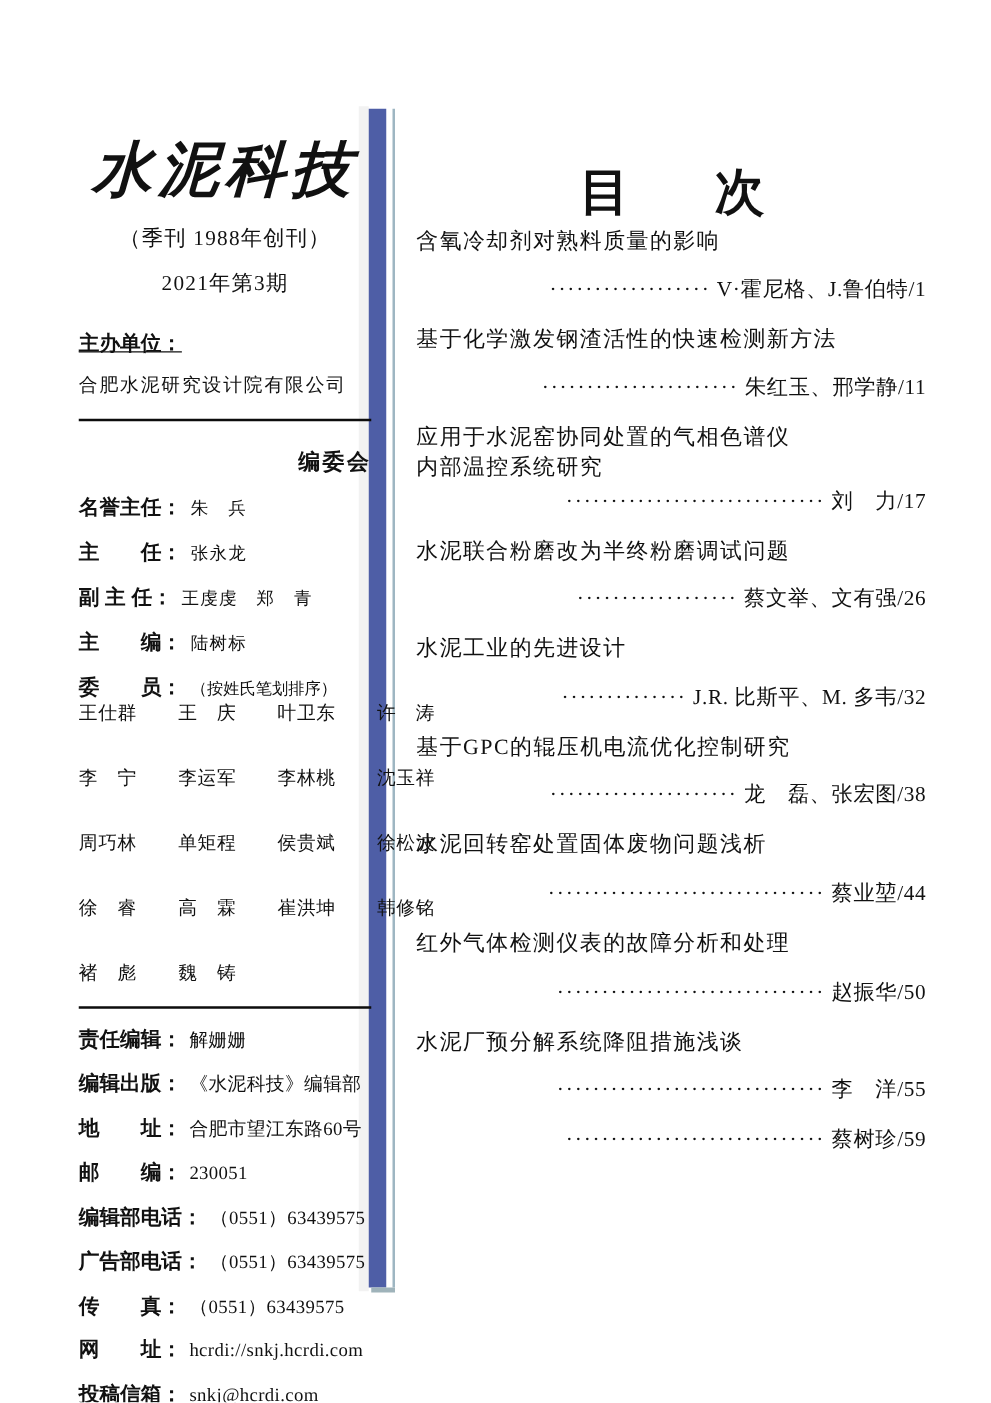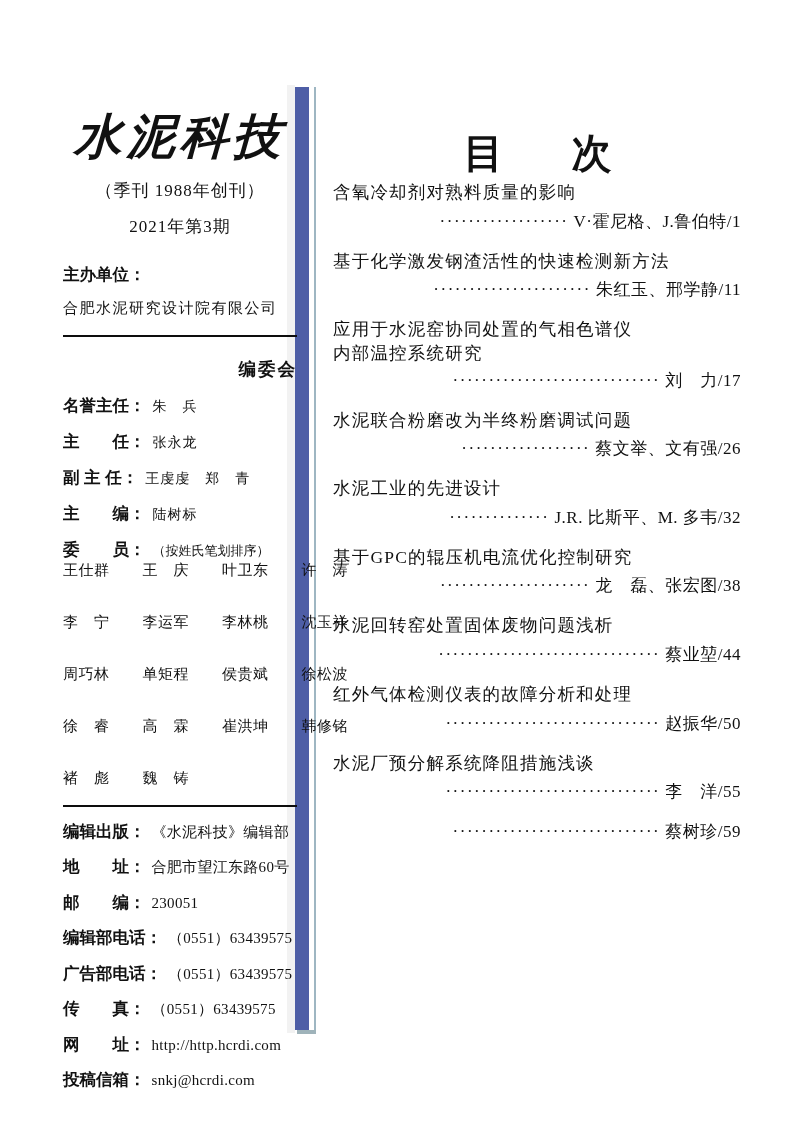--- a/index.html
+++ b/index.html
@@ -21,21 +21,21 @@
   .journal-title {
     font-family: "DejaVu Serif", serif; font-style: italic; font-weight: 900;
     font-size: 48px; letter-spacing: 5px; text-align: center; line-height: 1.25;
     transform: skewX(-2deg); white-space: nowrap;
   }
   .journal-subtitle, .journal-issue {
     text-align: center; font-size: 17px; margin-top: 13px; letter-spacing: 1px;
   }
   .lab { font-family: "Liberation Sans", sans-serif; font-weight: bold; font-size: 16.5px; }
   .val { font-size: 15.5px; }
-  .organizer-label { margin-top: 26px; }
+  .organizer-label { margin-top: 26px; text-decoration: underline; }
   .organizer-name { margin-top: 13px; font-size: 15px; letter-spacing: 1.5px; }
   .rule { border: none; border-top: 2px solid #0d0d0d; margin-top: 17px; }
   .board-heading {
     text-align: right; font-family: "Liberation Sans", sans-serif;
     font-weight: bold; font-size: 17.5px; margin-top: 20px; letter-spacing: 2px;
   }
   .role-row { display: flex; align-items: baseline; margin-top: 14px; white-space: nowrap; }
   .role-row .val { margin-left: 7px; font-size: 14px; letter-spacing: 1px; }
   .role-row .val.role-note { font-size: 13px; letter-spacing: 0; }
   .members-grid {
@@ -49,21 +49,21 @@
 
   
   .right-col { position: absolute; left: 333px; top: 126px; width: 409px; }
   .toc-heading {
     font-family: "DejaVu Serif", serif; font-size: 40px; font-weight: 600;
     text-align: center; letter-spacing: 14px; text-indent: 14px; 
   }
   .toc-entry { margin-bottom: 17px; }
   .toc-title { font-size: 17.5px; letter-spacing: 1.2px; line-height: 1.35; }
   .toc-byline {
-    text-align: right; font-size: 17px; margin-top: 5px; letter-spacing: 0.5px;
+    text-align: right; font-size: 17px; margin-top: 15px; letter-spacing: 0.5px;
     padding-right: 1px; white-space: nowrap;
   }
   .toc-entry.two-line .toc-byline { margin-top: 3px; }
   .dots { letter-spacing: 1.5px; margin-right: 5px; }
 </style>
 </head>
 <body>
 
 <div class="page">
 
@@ -123,20 +123,24 @@
       <span>崔洪坤</span>
       <span>韩修铭</span>
       <span>褚　彪</span>
       <span>魏　铸</span>
     </div>
 
     <hr class="rule">
 
     <div class="pub-rows">
       <div class="pub-row">
+        <span class="lab">责任编辑：</span>
+        <span class="val">解姗姗</span>
+      </div>
+      <div class="pub-row">
         <span class="lab">编辑出版：</span>
         <span class="val">《水泥科技》编辑部</span>
       </div>
       <div class="pub-row">
         <span class="lab">地　　址：</span>
         <span class="val">合肥市望江东路60号</span>
       </div>
       <div class="pub-row">
         <span class="lab">邮　　编：</span>
         <span class="val">230051</span>
@@ -148,21 +152,21 @@
       <div class="pub-row">
         <span class="lab">广告部电话：</span>
         <span class="val">（0551）63439575</span>
       </div>
       <div class="pub-row">
         <span class="lab">传　　真：</span>
         <span class="val">（0551）63439575</span>
       </div>
       <div class="pub-row">
         <span class="lab">网　　址：</span>
-        <span class="val">http://http.hcrdi.com</span>
+        <span class="val">hcrdi://snkj.hcrdi.com</span>
       </div>
       <div class="pub-row">
         <span class="lab">投稿信箱：</span>
         <span class="val">snkj@hcrdi.com</span>
       </div>
     </div>
   </div>
 
   <div class="right-col">
     <div class="toc-heading">目　次</div>

